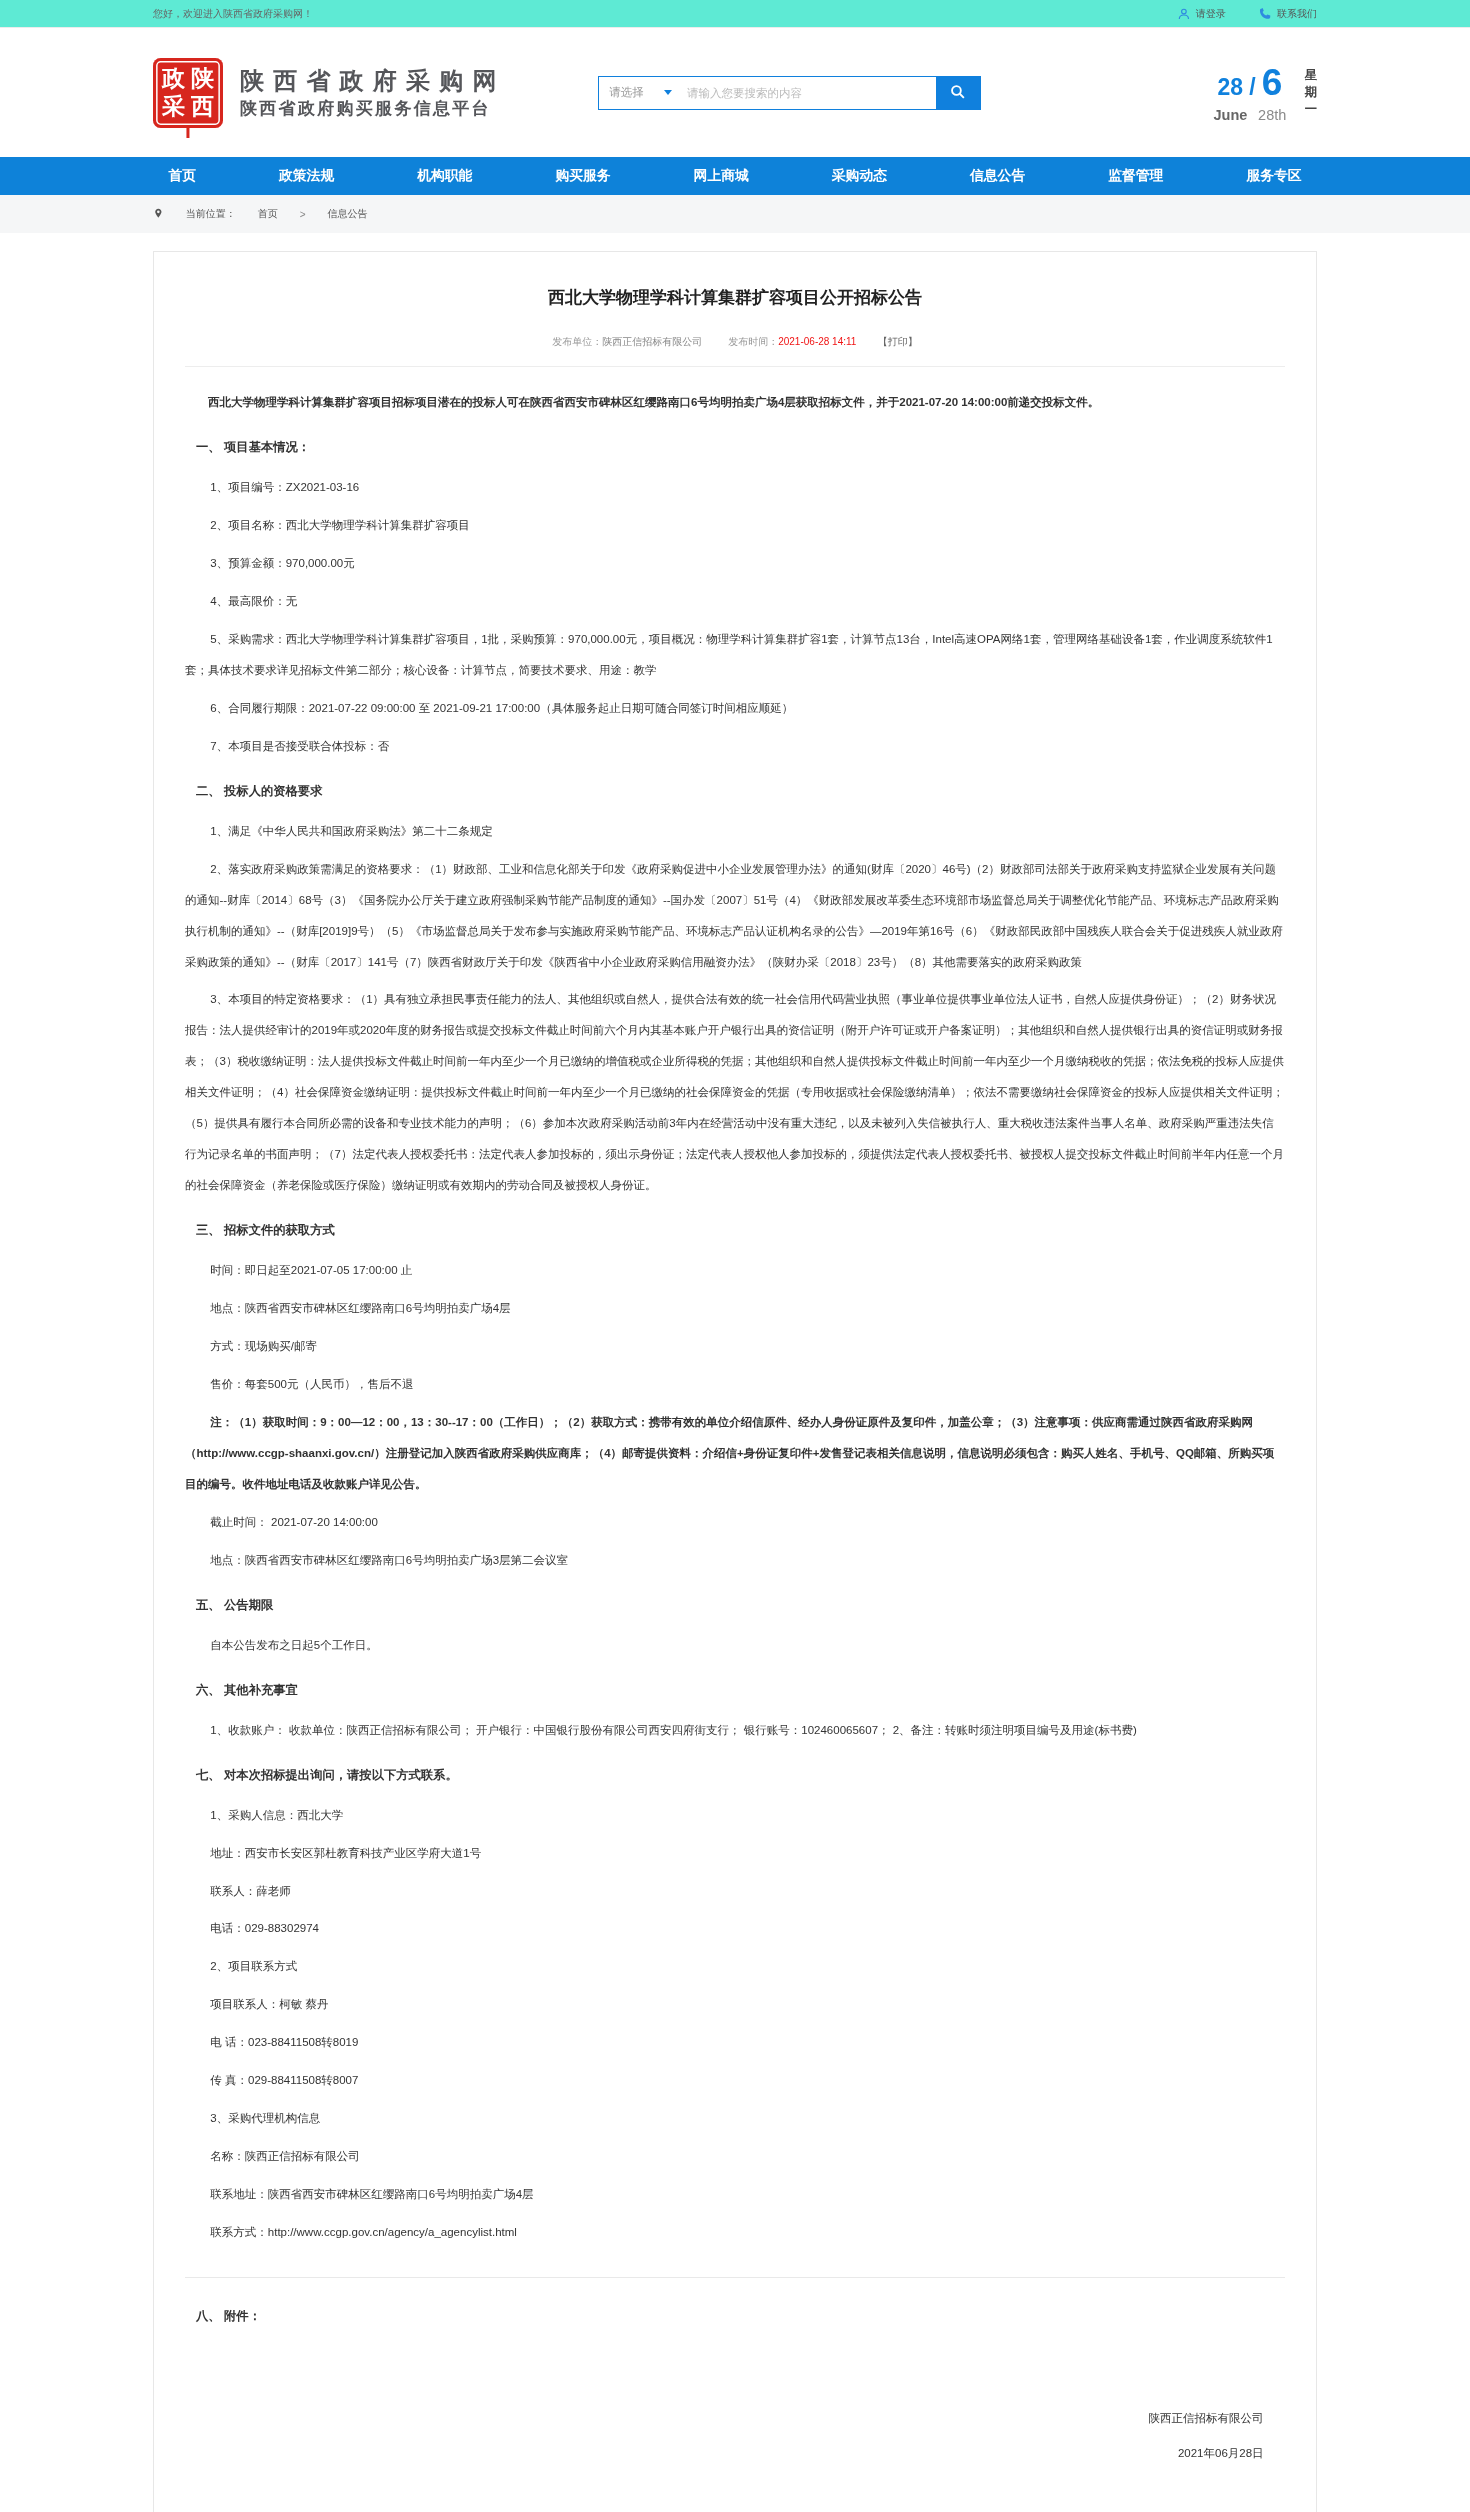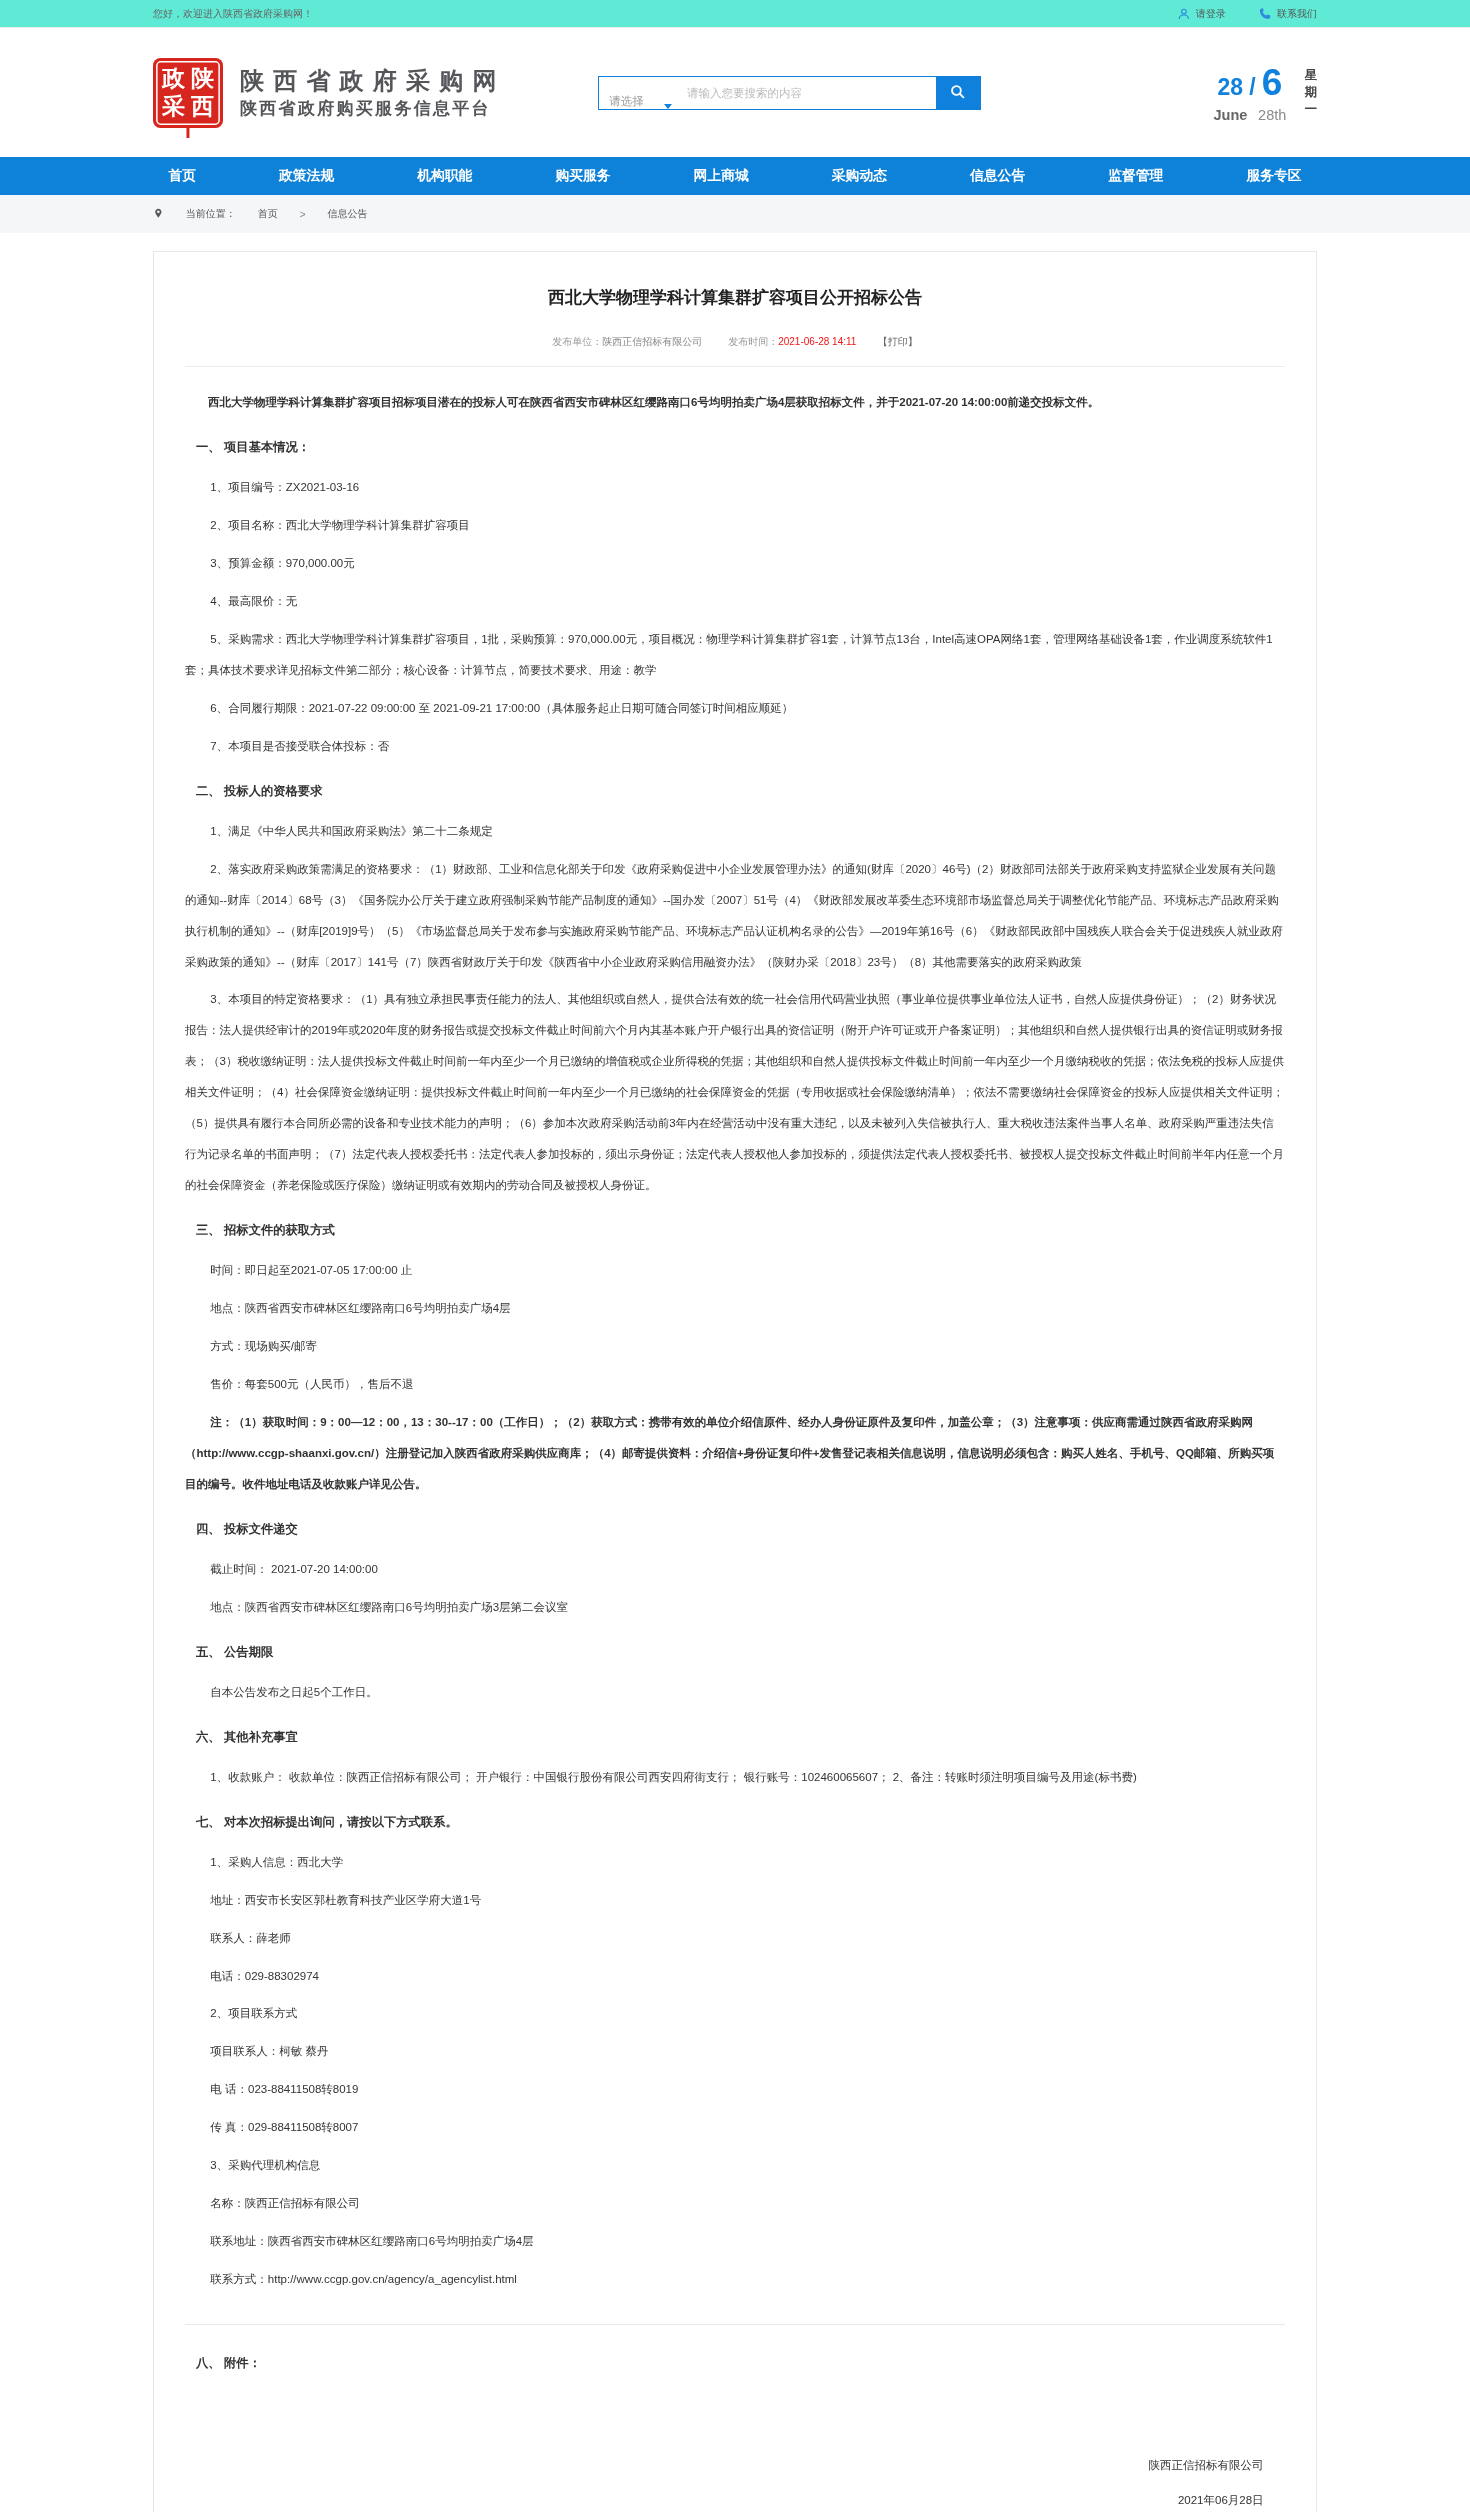--- a/index.html
+++ b/index.html
@@ -28,21 +28,21 @@
     display: grid; grid-template-columns: 1fr 1fr; grid-template-rows: 1fr 1fr;
     color: #fff; font-weight: 900; font-size: 23px; line-height: 1;
     align-items: center; justify-items: center; padding: 6.1px; position: relative; flex: 0 0 auto;
   }
   .logo-seal::after { content:""; position:absolute; left:50%; bottom:-10.7px; width:3.1px; height:10.7px; background:#d7261e; transform:translateX(-50%); }
   .site-titles { margin-left: 17px; }
   .site-title { font-size: 24px; font-weight: 900; color: #55565a; letter-spacing: 9.2px; }
   .site-subtitle { font-size: 17px; font-weight: 900; color: #55565a; letter-spacing: 2.3px; margin-top: 0; }
 
   .search-box { display: flex; align-items: stretch; border: 0.8px solid #1080dd; height: 34px; width: 383px; margin-left: 92px; background: #fff; }
-  .search-select { display: flex; align-items: flex-end; gap: 20px; padding: 0 10.7px; font-size: 11.5px; color: #999; cursor: pointer; flex: 0 0 auto; }
+  .search-select { display: flex; align-items: center; gap: 20px; padding: 0 10.7px; font-size: 11.5px; color: #999; cursor: pointer; flex: 0 0 auto; }
   .search-caret { width: 0; height: 0; border-left: 4.6px solid transparent; border-right: 4.6px solid transparent; border-top: 5.4px solid #1080dd; }
   .search-input { border: none; outline: none; flex: 1; font-size: 11.5px; color: #333; padding: 0 4.6px; font-family: inherit; }
   .search-input::placeholder { color: #bbb; }
   .search-btn { width: 44px; background: #1080dd; border: none; cursor: pointer; display: flex; align-items: center; justify-content: center; }
 
   .date-widget { margin-left: auto; display: flex; align-items: center; gap: 18.4px; }
   .date-nums { text-align: left; }
   .date-top { color: #1081dd; font-weight: 700; display: flex; align-items: baseline; gap: 6.1px; justify-content: center; }
   .date-day { font-size: 23px; }
   .date-slash { font-size: 23px; }
@@ -234,21 +234,20 @@
           <div class="art-p para">时间：即日起至2021-07-05 17:00:00 止</div>
 
           <div class="art-p para">地点：陕西省西安市碑林区红缨路南口6号均明拍卖广场4层</div>
 
           <div class="art-p para">方式：现场购买/邮寄</div>
 
           <div class="art-p para">售价：每套500元（人民币），售后不退</div>
 
           <div class="art-p para-bold">注：（1）获取时间：9：00—12：00，13：30--17：00（工作日）；（2）获取方式：携带有效的单位介绍信原件、经办人身份证原件及复印件，加盖公章；（3）注意事项：供应商需通过陕西省政府采购网（http://www.ccgp-shaanxi.gov.cn/）注册登记加入陕西省政府采购供应商库；（4）邮寄提供资料：介绍信+身份证复印件+发售登记表相关信息说明，信息说明必须包含：购买人姓名、手机号、QQ邮箱、所购买项目的编号。收件地址电话及收款账户详见公告。</div>
 
-          <div class="art-p heading">四、 投标文件递交</div>
 
           <div class="art-p para">截止时间： 2021-07-20 14:00:00</div>
 
           <div class="art-p para">地点：陕西省西安市碑林区红缨路南口6号均明拍卖广场3层第二会议室</div>
 
           <div class="art-p heading">五、 公告期限</div>
 
           <div class="art-p para">自本公告发布之日起5个工作日。</div>
 
           <div class="art-p heading">六、 其他补充事宜</div>

